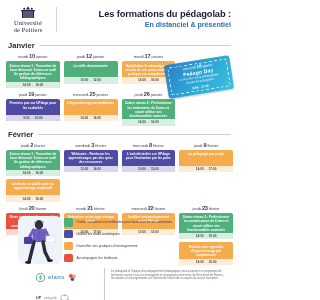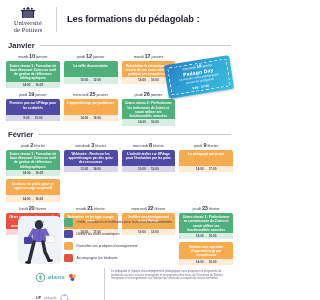--- a/index.html
+++ b/index.html
@@ -21,21 +21,21 @@
   }
   .logo-block { width:44px; flex:0 0 44px; text-align:center; }
   .crest {
     width:16px; height:13px; margin:0 auto 1px auto;
     position:relative;
   }
   .crest svg { display:block; }
   .logo-l1 { font-family:"Liberation Serif", serif; font-size:6.2px; letter-spacing:.2px; color:#24224a; line-height:6.6px; }
   .logo-l2 { font-family:"Liberation Serif", serif; font-size:6.2px; letter-spacing:.2px; color:#24224a; line-height:6.6px; }
   .hdr-divider { width:1px; align-self:stretch; background:#cfd2e0; margin:1px 0; }
-  .hdr-text { flex:1; padding-left:4px; }
+  .hdr-text { flex:1; padding-left:4px;text-align:right; }
   .hdr-title {
     font-size:9.3px; font-weight:bold; color:#1d1b33;
     line-height:11px; letter-spacing:-.1px;
   }
   .hdr-sub {
     font-size:7.1px; font-weight:bold; color:#2f6fb5;
     line-height:9px; margin-top:.5px;
   }
 
   
@@ -168,20 +168,21 @@
         <circle cx="4.2" cy="2.8" r="1" fill="#24224a"></circle>
         <circle cx="11.8" cy="2.8" r="1" fill="#24224a"></circle>
       </svg>
     </div>
     <div class="logo-l1">Université</div>
     <div class="logo-l2">de Poitiers</div>
   </div>
   <div class="hdr-divider"></div>
   <div class="hdr-text">
     <div class="hdr-title">Les formations du pédagolab :</div>
+    <div class="hdr-sub">En distanciel &amp; présentiel</div>
   </div>
 </div>
 
 <div id="calendar">
     <div class="month-row">
       <div class="month-name">Janvier</div>
       <div class="month-rule"></div>
     </div>
     <div class="grid">
       <div class="cell">

